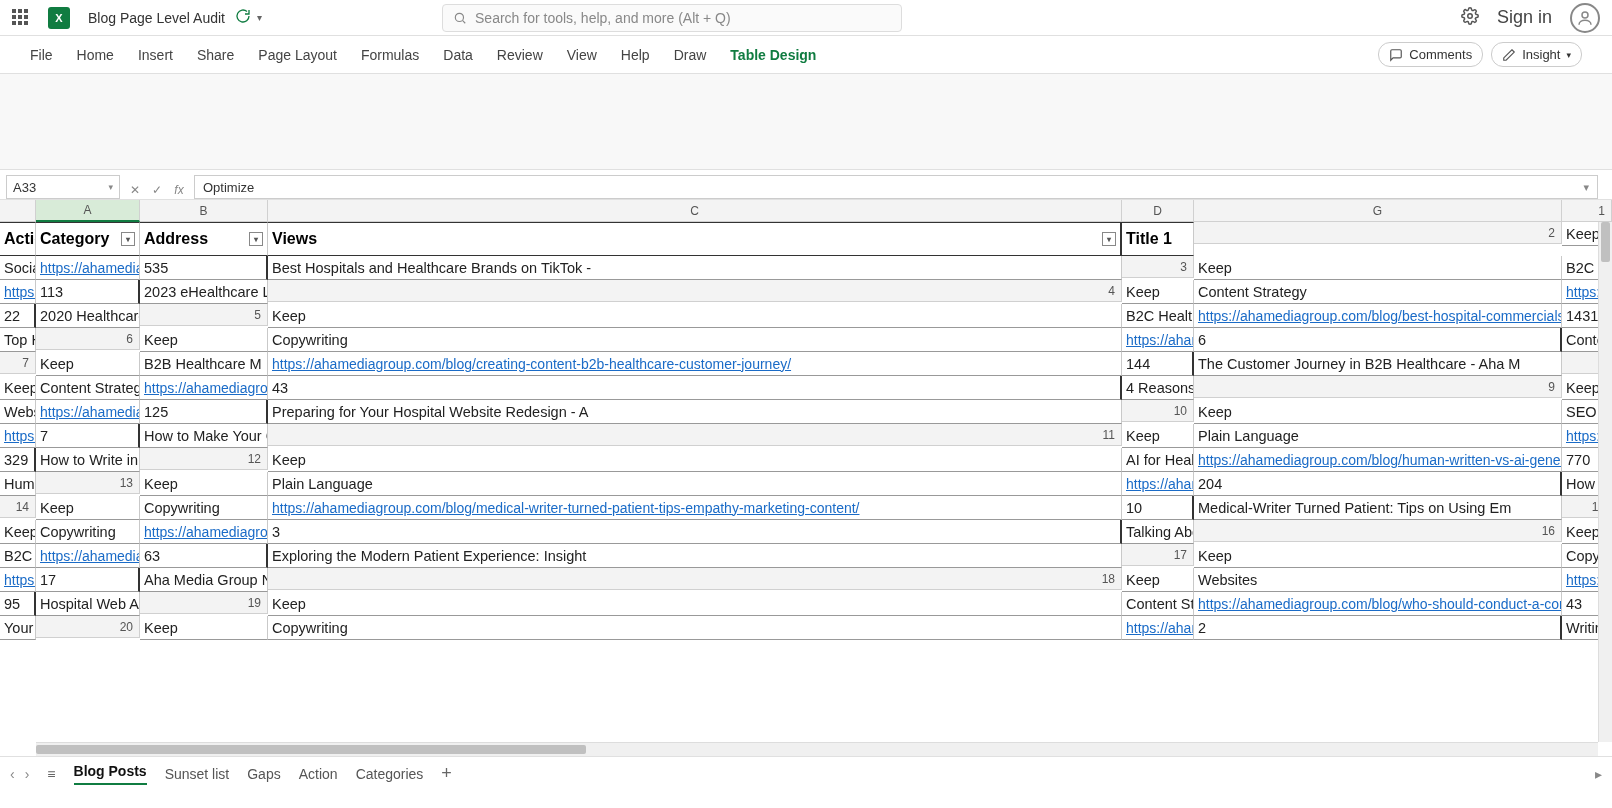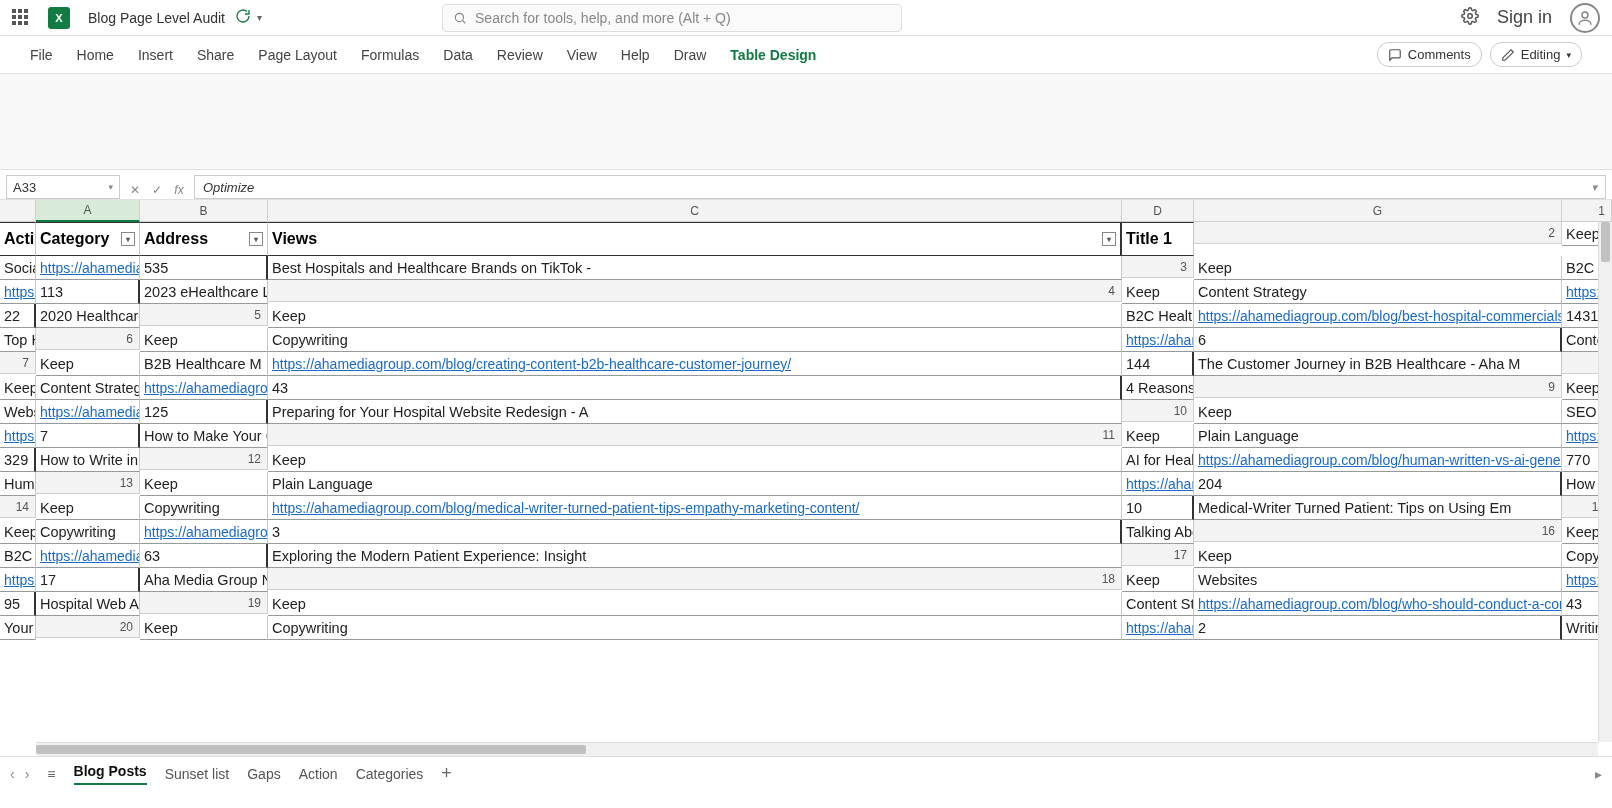--- a/index.html
+++ b/index.html
@@ -29,21 +29,21 @@
 
   
   .ribbon-space { height: 96px; border-bottom: 1px solid #e0e0e0; background: #f8f8f8; }
 
   
   .fbar { display: flex; align-items: flex-end; height: 30px; border-bottom: 1px solid #e0e0e0; }
   .namebox { width: 114px; height: 24px; border: 1px solid #ccc; margin: 0 6px; display: flex; align-items: center; padding: 0 6px; font-size: 13px; justify-content: space-between; }
   .fbtns { display: flex; gap: 4px; margin-right: 6px; }
   .fbtns span { width: 18px; height: 18px; display: flex; align-items: center; justify-content: center; color: #888; font-size: 12px; border: 1px solid transparent; }
   .fx { font-style: italic; }
-  .formula-input { flex: 1; height: 24px; border: 1px solid #ccc; padding: 0 8px; font-size: 13px; display: flex; align-items: center; justify-content: space-between; margin-right: 6px; font-style: italic; }
+  .formula-input { flex: 1; height: 24px; border: 1px solid #ccc; padding: 0 8px; font-size: 13px; display: flex; align-items: center; justify-content: space-between; margin-right: 14px; }
   .expand { color: #888; font-size: 11px; }
 
   
   .grid-wrap { position: relative; height: 556px; overflow: hidden; }
   .grid { display: grid; grid-template-columns: 36px 104px 128px 854px 72px 368px 50px; }
   .colhdr, .rowhdr, .corner { background: #f3f3f3; border-right: 1px solid #d0d0d0; border-bottom: 1px solid #d0d0d0; display: flex; align-items: center; justify-content: center; font-size: 12px; color: #555; height: 22px; }
   .corner { height: 22px; }
   .colhdr.colA { background: #d8ebd8; border-bottom: 2px solid #107C41; }
   .rowhdr { justify-content: flex-end; padding-right: 6px; }
   .cell { border-right: 1px solid #c9c9c9; border-bottom: 1px solid #999; height: 24px; padding: 0 4px; font-size: 14.5px; color: #222; display: flex; align-items: center; overflow: hidden; white-space: nowrap; }
@@ -136,21 +136,21 @@
     <div class="pillbtn">
       <svg width="14" height="14" viewBox="0 0 24 24" fill="none" stroke="#555" stroke-width="2">
           <path d="M21 15a2 2 0 0 1-2 2H7l-4 4V5a2 2 0 0 1 2-2h14a2 2 0 0 1 2 2z"></path>
         </svg>
       <span>Comments</span>
     </div>
     <div class="pillbtn">
       <svg width="14" height="14" viewBox="0 0 24 24" fill="none" stroke="#555" stroke-width="2">
           <path d="M17 3l4 4L7 21H3v-4z"></path>
         </svg>
-      <span>Editing</span>
+      <span>Insight</span>
       <span style="font-size:9px;">▾</span>
     </div>
   </div>
 </div>
 
 <div class="ribbon-space"></div>
 
 <div class="fbar">
   <div class="namebox">
     <span>A33</span>

